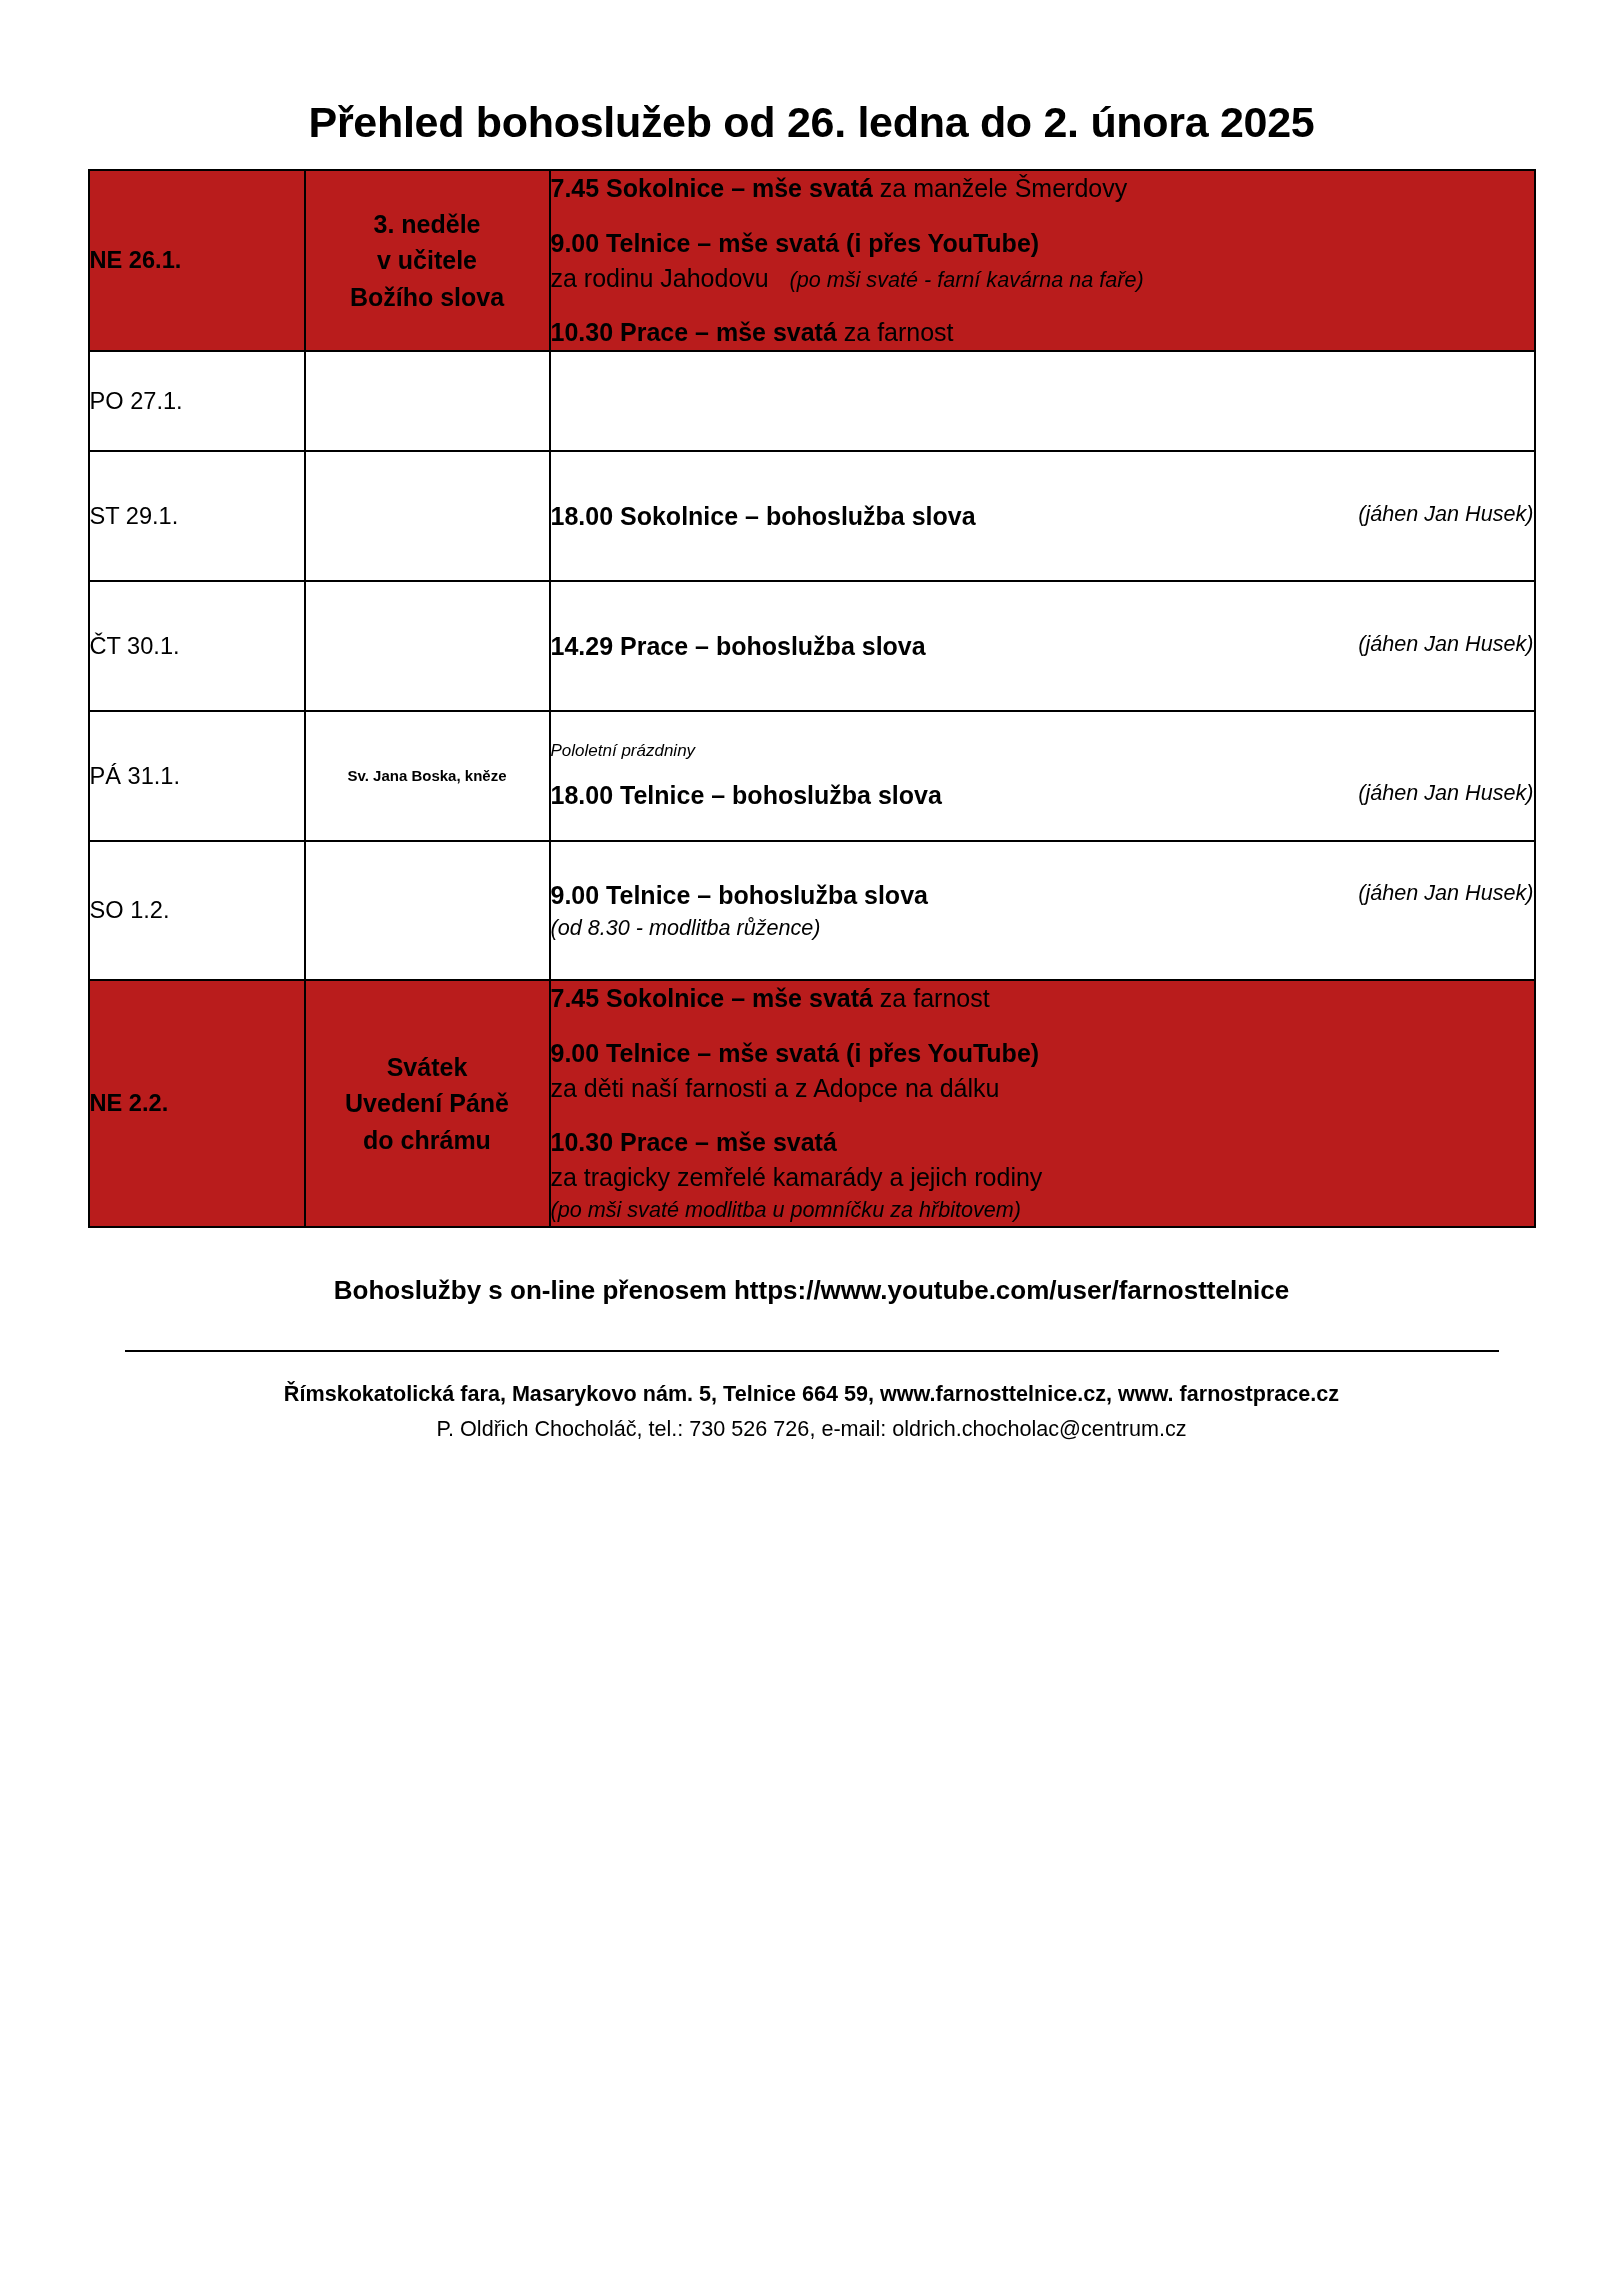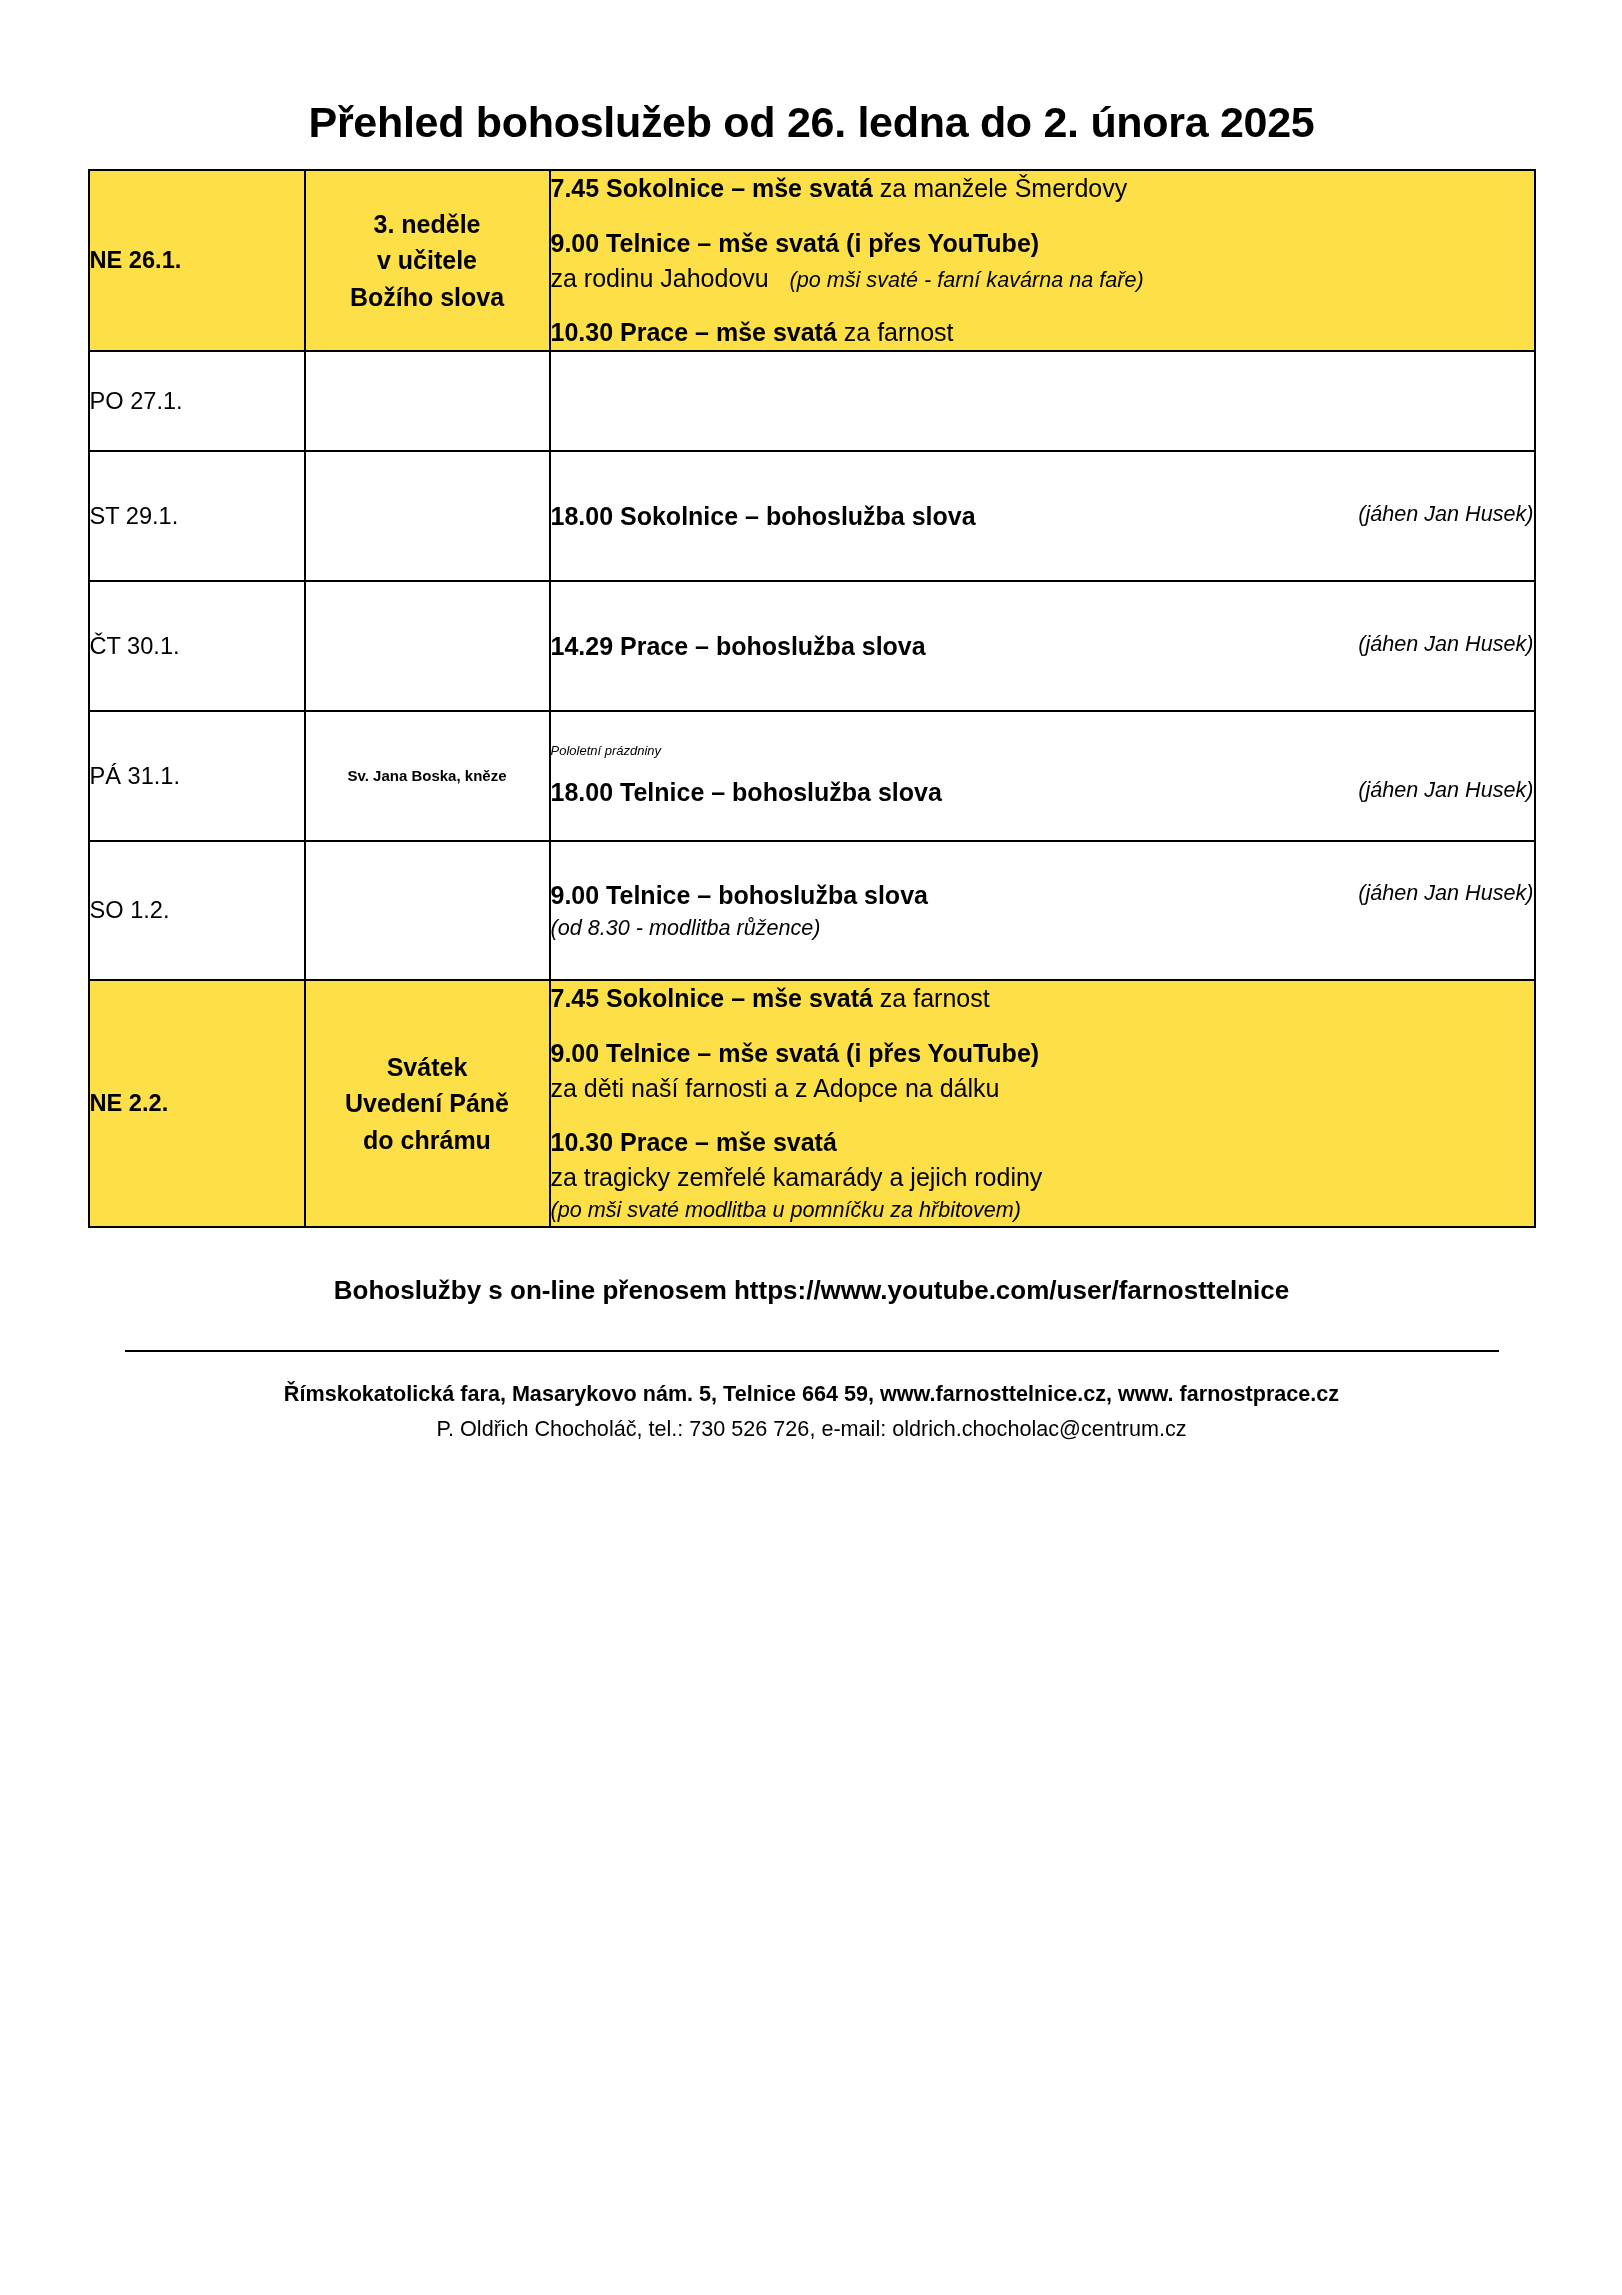--- a/index.html
+++ b/index.html
@@ -37,21 +37,21 @@
   }
   table.schedule td {
     border: 2px solid #000000;
     vertical-align: middle;
     padding: 0;
   }
   .col-day   { width: 216px; }
   .col-feast { width: 245px; }
   .col-main  { width: 985px; }
 
-  .shaded { background: #fde047; }
+  .shaded { background: #b91c1c; }
 
   .day-cell {
     text-align: left;
     font-size: 23.6px;
     padding: 11.8px 3.9px;
     line-height: 1.3;
   }
   .day-cell.bold { font-weight: bold; }
 
   .feast-cell {
@@ -87,21 +87,21 @@
   .svc .note-block {
     display: block;
     font-style: italic;
     font-weight: normal;
     font-size: 21.6px;
   }
   .svc .tiny-note {
     display: block;
     font-style: italic;
     font-weight: normal;
-    font-size: 13px;
+    font-size: 17px;
     margin-bottom: 15px;
   }
   .right-note {
     float: right;
     font-style: italic;
     font-weight: normal;
     font-size: 21.6px;
     padding-left: 15.7px;
   }
   .row-single .svc { margin-bottom: 0; }

